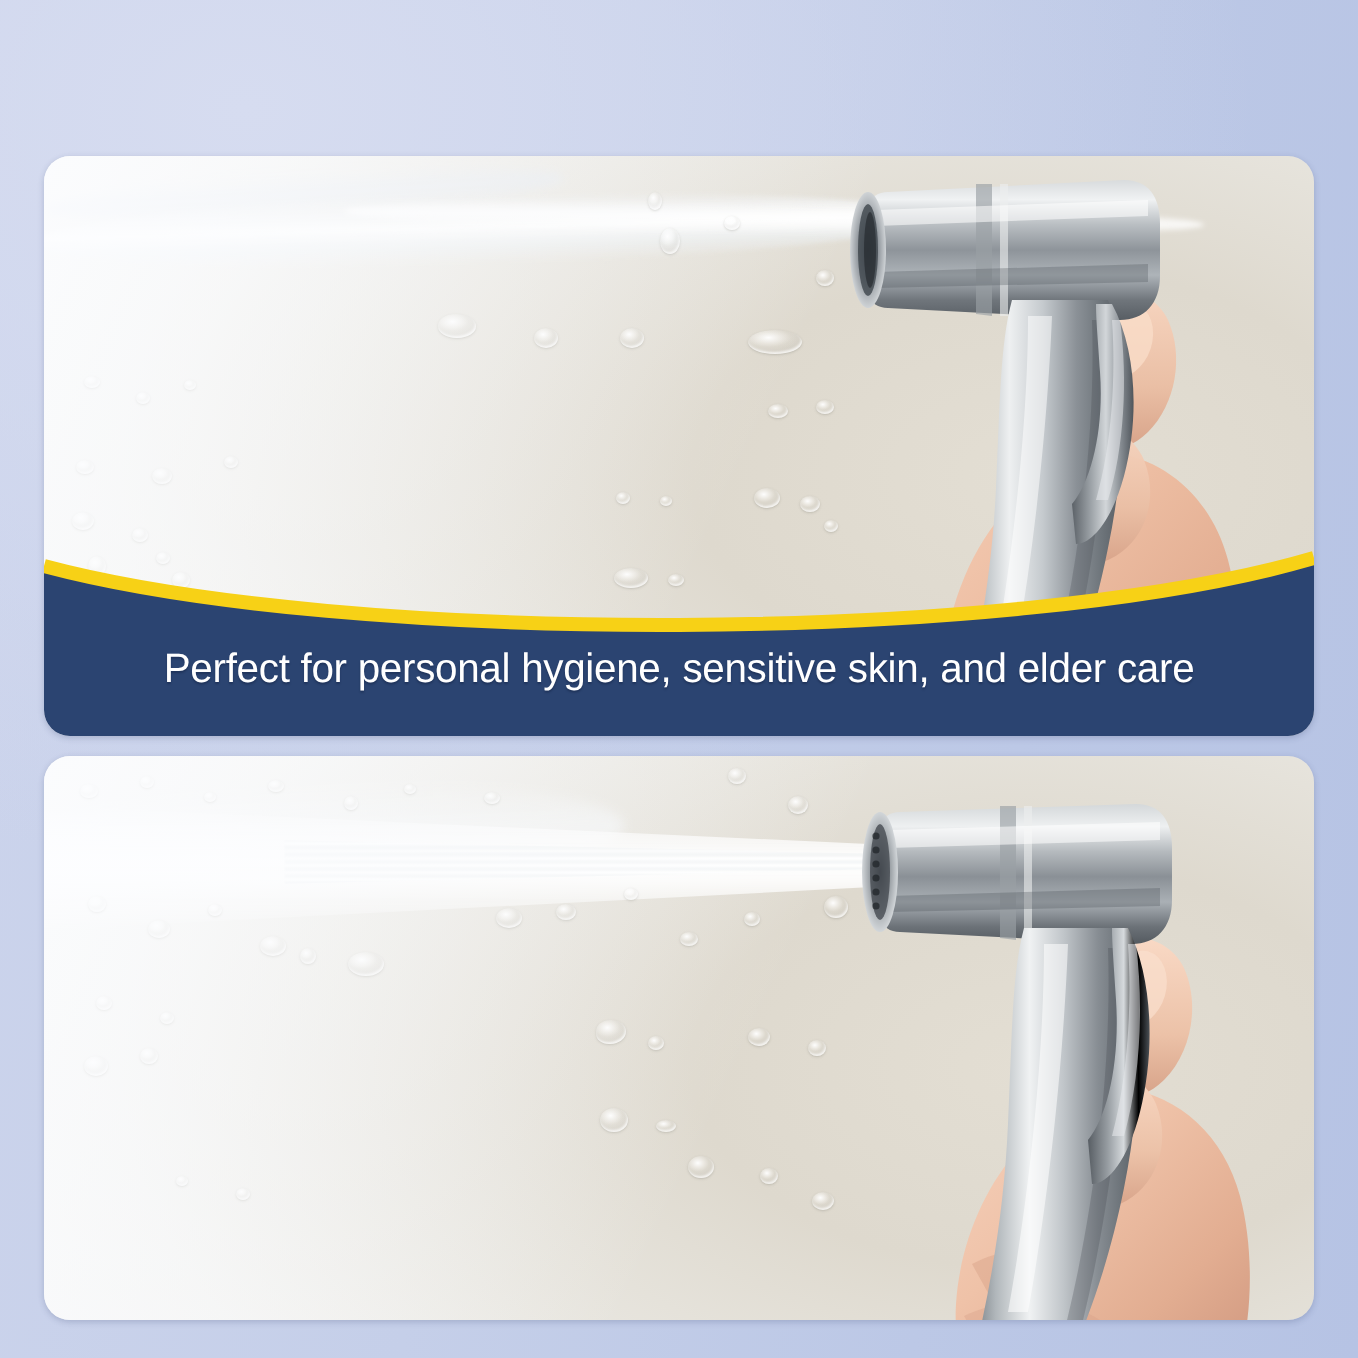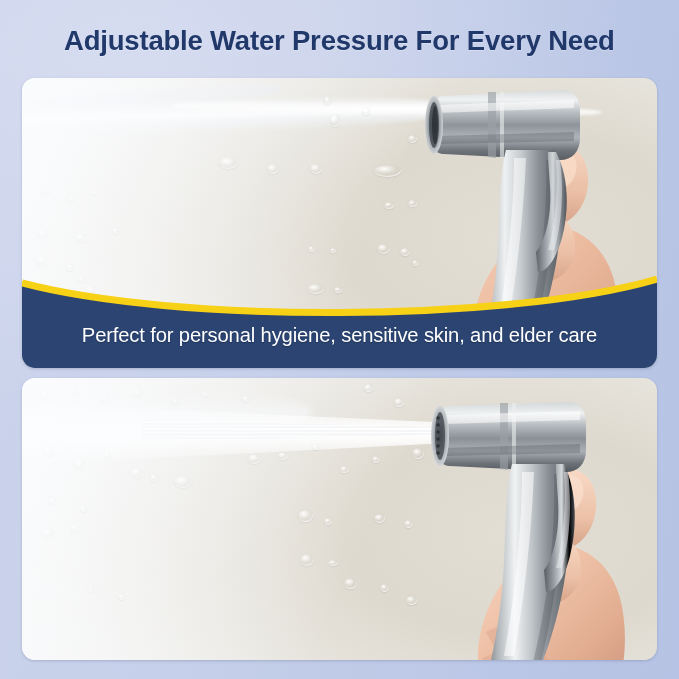--- a/index.html
+++ b/index.html
@@ -164,23 +164,20 @@
     text-shadow:0 1px 1px rgba(12,24,52,0.35);
   }
   #panel-1 .caption { bottom:6px; }
   #panel-2 .caption { bottom:8px; }
 </style>
 </head>
 <body>
 
 <div id="page">
 
-  <div id="title-wrap">
-    <span id="title">Adjustable Water Pressure For Every Need</span>
-  </div>
 
   <div class="panel" id="panel-1">
 
     <div class="photo">
 
       <div class="stream-layer">
         <div class="jet1c"></div>
         <div class="jet1"></div>
         <div class="jet1b"></div>
       </div>

